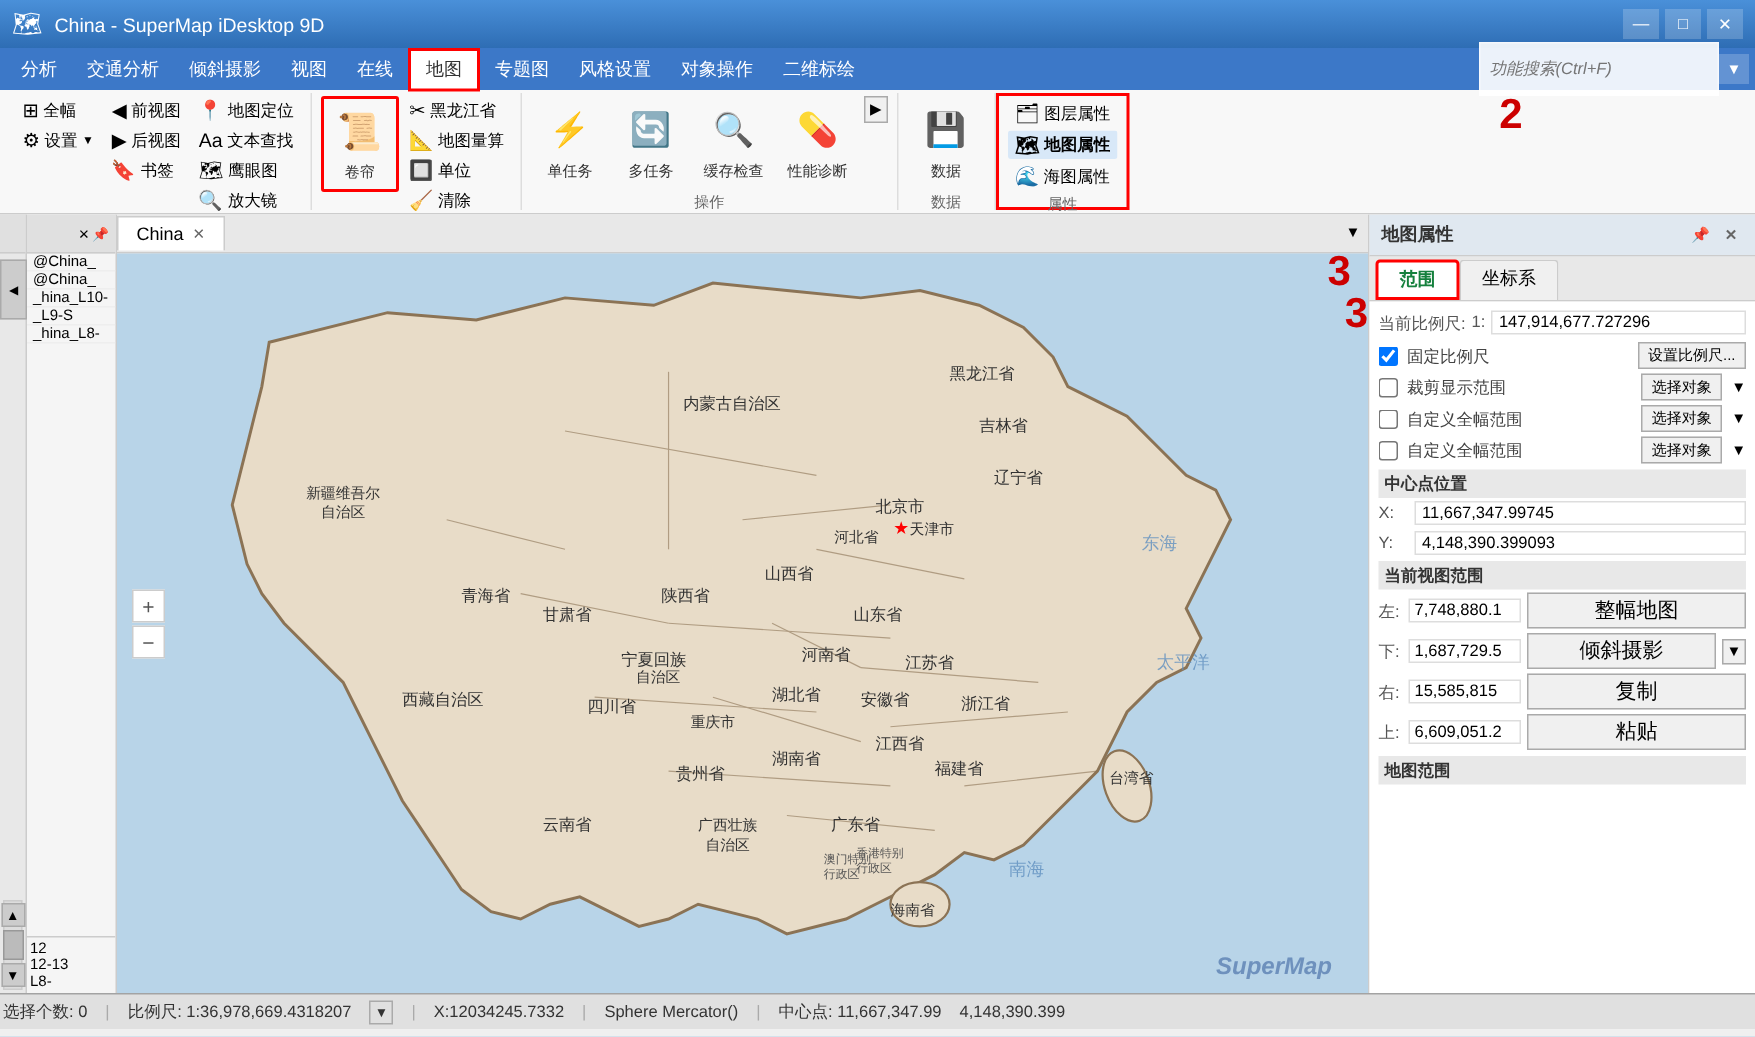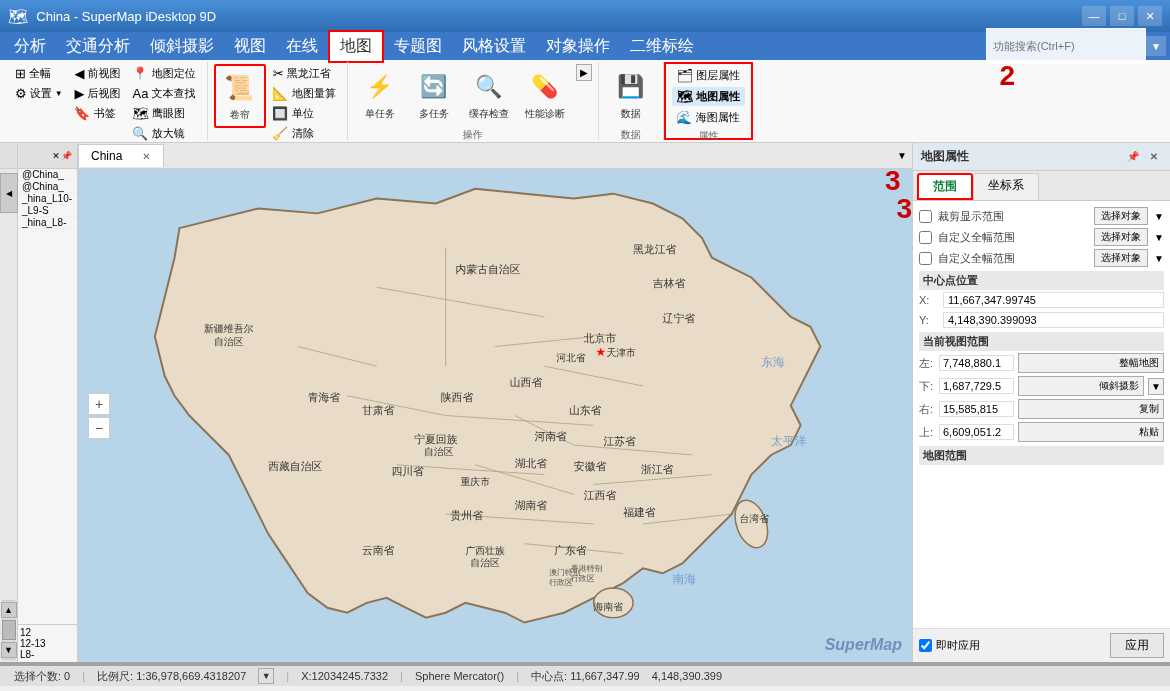--- a/index.html
+++ b/index.html
@@ -30,21 +30,21 @@
     .menu-bar {
       height: 28px;
       background: #3c78c8;
       display: flex;
       align-items: center;
       padding: 0 4px;
       color: white;
     }
     .menu-item {
       padding: 4px 10px;
-      font-size: 16px;
+      font-size: 12px;
       color: white;
       cursor: pointer;
       white-space: nowrap;
       font-family: Liberation Serif, serif;
     }
     .menu-item.active {
       background: white;
       color: #333;
     }
     .menu-search {
@@ -52,20 +52,21 @@
       display: flex;
       align-items: center;
     }
     .menu-search input {
       height: 36px;
       padding: 2px 6px;
       border: 1px solid rgba(255,255,255,0.5);
       background: rgba(255,255,255,0.9);
       font-size: 11px;
       width: 160px;
+      font-style: italic;
     }
     .menu-expand-btn {
       width: 20px; height: 20px;
       background: rgba(255,255,255,0.2);
       color: white;
       border: none; cursor: pointer;
       font-size: 10px;
     }
 
     
@@ -132,21 +133,21 @@
     }
     .map-tab {
       padding: 4px 12px;
       font-size: 12px;
       background: #fff;
       border: 1px solid #ccc;
       border-bottom: none;
       cursor: pointer;
       display: flex;
       align-items: center;
-      gap: 20px;
+      gap: 6px;
     }
     .map-tab-close {
       font-size: 10px;
       color: #666;
       cursor: pointer;
     }
     .map-expand-btn {
       margin-left: auto;
       width: 20px; height: 20px;
       font-size: 10px;
@@ -286,26 +287,26 @@
       width: 16px;
     }
     .vr-input {
       width: 75px;
       font-size: 11px;
       border: 1px solid #ddd;
       padding: 1px 3px;
     }
     .vr-btn {
       flex: 1;
-      font-size: 10px;
+      font-size: 14px;
       padding: 2px 4px;
       background: #f0f0f0;
       border: 1px solid #aaa;
       cursor: pointer;
-      text-align: right;
+      text-align: center;
     }
     .vr-btn-dropdown {
       width: 16px;
       font-size: 10px;
       padding: 2px 2px;
       background: #f0f0f0;
       border: 1px solid #aaa;
       cursor: pointer;
     }
     .apply-btn {
@@ -322,24 +323,24 @@
       cursor: pointer;
       white-space: nowrap;
       overflow: hidden;
       text-overflow: ellipsis;
     }
 
     
     .status-bar {
       height: 24px;
       background: #e0e0e0;
-      border-top: 4px solid #a3a3a3;
-      display: flex;
-      align-items: center;
-      padding: 0 14px;
+      border-top: 1px solid #a3a3a3;
+      display: flex;
+      align-items: center;
+      padding: 0 2px;
       font-size: 11px;
       color: #333;
       gap: 12px;
     }
     .status-item { white-space: nowrap; }
     .status-sep { color: #aaa; }
 
     
     .map-controls {
       position: absolute;
@@ -358,21 +359,21 @@
       display: flex; align-items: center; justify-content: center;
       cursor: pointer;
       font-size: 14px;
       color: #555;
     }
 
     
     .watermark {
       position: absolute;
       bottom: 8px;
-      right: 10px;
+      right: 24px;
       font-size: 16px;
       color: rgba(60,100,160,0.6);
       font-style: italic;
       font-weight: bold;
       pointer-events: none;
     }
 
     
     .sidebar-left {
       width: 18px;
@@ -737,21 +738,31 @@
       </div>
     </div>
 
     <div class="attr-tabs">
       <div class="attr-tab active attr-tab-highlighted">范围</div>
       <div class="attr-tab">坐标系</div>
     </div>
 
     <div class="attr-content">
 
-
+      <div style="display:flex;align-items:center;margin-bottom:5px;gap:4px;">
+        <span style="font-size:11px;color:#555;white-space:nowrap;">当前比例尺:</span>
+        <span style="font-size:11px;color:#555;">1:</span>
+        <input type="text" style="flex: 1 1 0%; font-size: 11px; border: 1px solid rgb(221, 221, 221); padding: 1px 4px;" value="147,914,677.727296">
+      </div>
+
+      <div class="attr-checkbox-row">
+        <input type="checkbox" checked="" style="">
+        <span class="checkbox-label">固定比例尺</span>
+        <button class="attr-select-btn" style="margin-left:auto;">设置比例尺...</button>
+      </div>
 
       <div class="attr-checkbox-row">
         <input type="checkbox" style="">
         <span class="checkbox-label">裁剪显示范围</span>
         <button class="attr-select-btn" style="margin-left:auto;">选择对象</button>
         <span style="font-size:10px;cursor:pointer;">▼</span>
       </div>
 
       <div class="attr-checkbox-row">
         <input type="checkbox" style="">
@@ -802,27 +813,20 @@
       <div class="view-range-row">
         <span class="vr-label">上:</span>
         <input type="text" class="vr-input" value="6,609,051.2" style="">
         <button class="vr-btn">粘贴</button>
       </div>
 
       <div class="attr-section-title">地图范围</div>
 
     </div>
 
-    <div style="display:flex;align-items:center;justify-content:space-between;padding:4px 6px;background:#f0f0f0;border-top:1px solid #ddd;">
-      <div style="display:flex;align-items:center;gap:4px;">
-        <input type="checkbox" checked="" style="">
-        <span style="font-size:11px;">即时应用</span>
-      </div>
-      <button class="apply-btn">应用</button>
-    </div>
   </div>
 </div>
 
 <div class="status-bar">
   <span class="status-item">选择个数: 0</span>
   <span class="status-sep">|</span>
   <span class="status-item">比例尺: 1:36,978,669.4318207</span>
   <div style="width:16px;height:16px;border:1px solid #aaa;background:#e0e0e0;display:flex;align-items:center;justify-content:center;font-size:9px;cursor:pointer;">▼</div>
   <span class="status-sep">|</span>
   <span class="status-item">X:12034245.7332</span>

